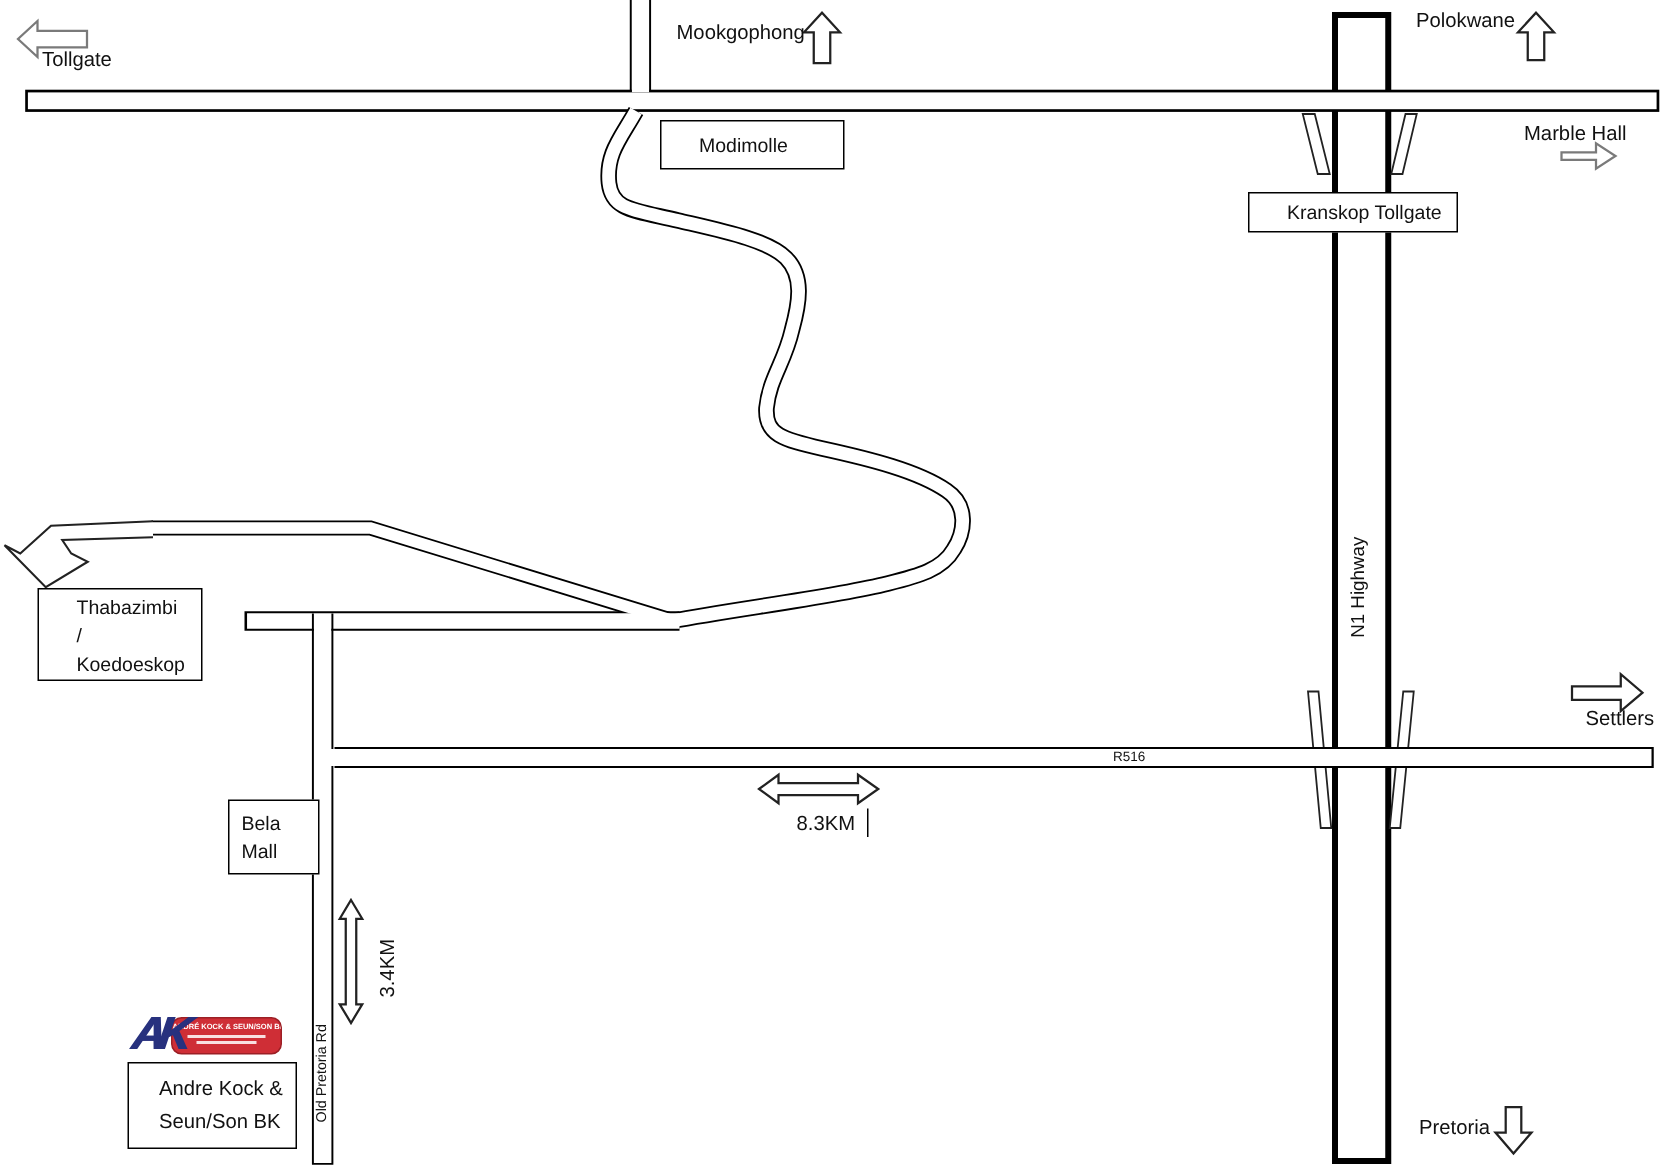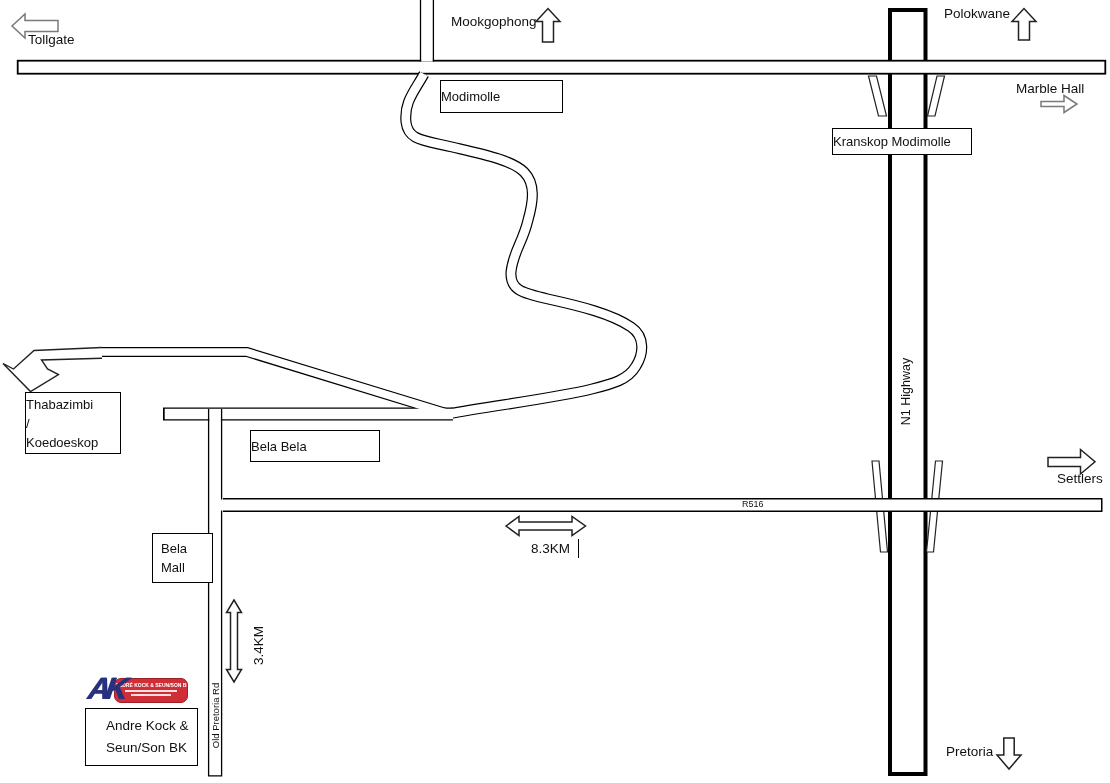--- a/index.html
+++ b/index.html
@@ -3,21 +3,21 @@
 <meta charset="utf-8">
 <style>
   html,body{margin:0;padding:0;background:#fff;}
   #stage{position:relative;width:1110px;height:783px;background:#fff;overflow:hidden;
          font-family:"Liberation Sans","DejaVu Sans",sans-serif;color:#111;}
   #roads{position:absolute;left:0;top:0;}
   .lbl{position:absolute;font-size:13.5px;color:#111;white-space:nowrap;line-height:17px;}
   .lbl-sm{position:absolute;font-size:9px;color:#111;white-space:nowrap;}
   .rot{transform:rotate(-90deg);text-align:center;}
   .box{position:absolute;background:#fff;border:1.3px solid #000;font-size:13px;color:#111;
-       display:flex;flex-direction:column;justify-content:center;padding-left:0;box-sizing:border-box;}
+       display:flex;flex-direction:column;justify-content:center;padding-left:25px;box-sizing:border-box;}
   .box div{line-height:19px;}
   .cursor{position:absolute;width:1.3px;height:19px;background:#000;}
   
   .logo{position:absolute;left:88px;top:672px;width:104px;height:42px;}
   .logo .banner{position:absolute;left:26px;top:6px;width:72px;height:23px;background:#cf2e36;
                 border:1px solid #9c1f25;border-radius:7px;overflow:hidden;}
   .logo .banner .t1{font-size:5px;font-weight:bold;color:#fff;text-align:center;margin-top:4px;
                     letter-spacing:0px;line-height:5px;white-space:nowrap;}
   .logo .banner .bar{height:2px;background:rgba(255,255,255,.85);margin:2px auto 0 auto;}
   .logo .b1{width:52px;} .logo .b2{width:40px;}
@@ -97,29 +97,26 @@
   <div class="lbl rot" style="left:213px;top:637px;width:90px;">3.4KM</div>
 
   <div class="lbl rot" style="left:861px;top:383px;width:90px;font-size:12.5px;">N1 Highway</div>
   <div class="lbl-sm" style="left:742px;top:499px;">R516</div>
   <div class="lbl-sm rot" style="left:170px;top:710px;width:90px;font-size:9.5px;">Old Pretoria Rd</div>
 
   <div class="box" style="left:440px;top:80px;width:123px;height:33px;">
     <div>Modimolle</div>
   </div>
   <div class="box" style="left:832px;top:128px;width:140px;height:27px;">
-    <div>Kranskop Modimolle</div>
+    <div>Kranskop Tollgate</div>
   </div>
-  <div class="box" style="left:25px;top:392px;width:96px;height:62px;">
+  <div class="box" style="left:25px;top:392px;width:110px;height:62px;">
     <div>Thabazimbi</div>
     <div>/</div>
     <div>Koedoeskop</div>
-  </div>
-  <div class="box" style="left:250px;top:430px;width:130px;height:32px;">
-    <div>Bela Bela</div>
   </div>
   <div class="box" style="left:152px;top:533px;width:61px;height:50px;padding-left:8px;">
     <div>Bela</div>
     <div>Mall</div>
   </div>
   <div class="box" style="left:85px;top:708px;width:113px;height:58px;padding-left:20px;font-size:13.5px;">
     <div style="line-height:22px;">Andre Kock &amp;</div>
     <div style="line-height:22px;">Seun/Son BK</div>
   </div>
 

